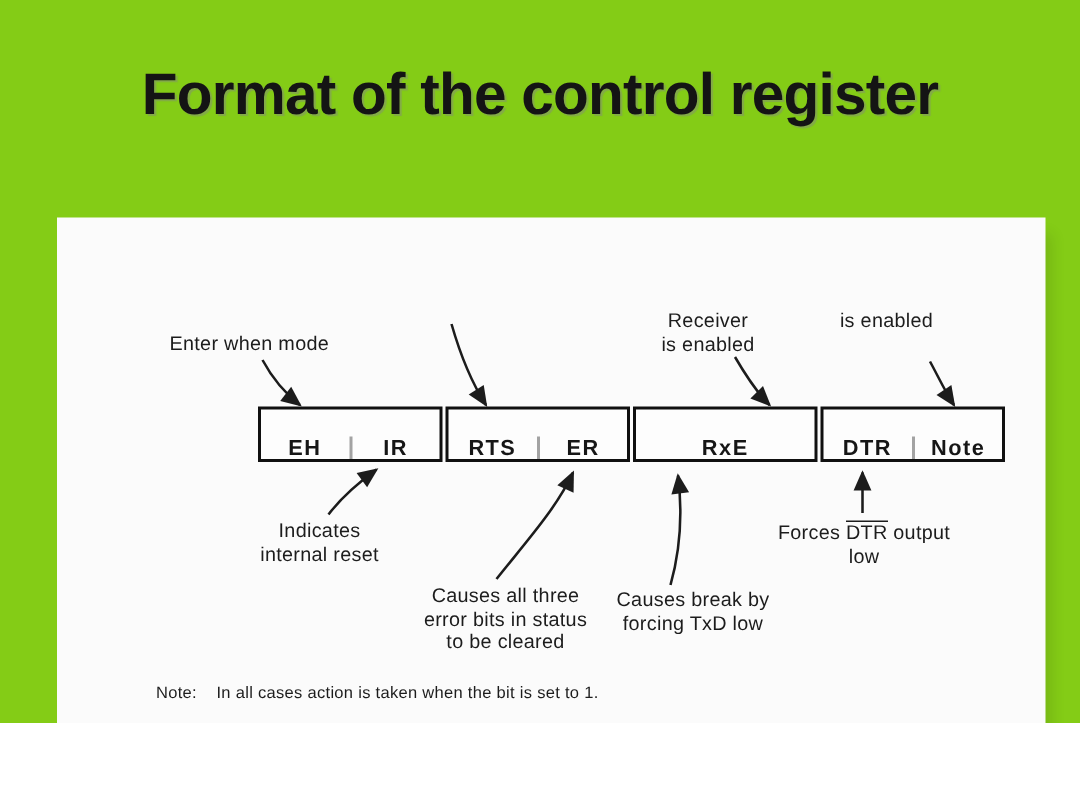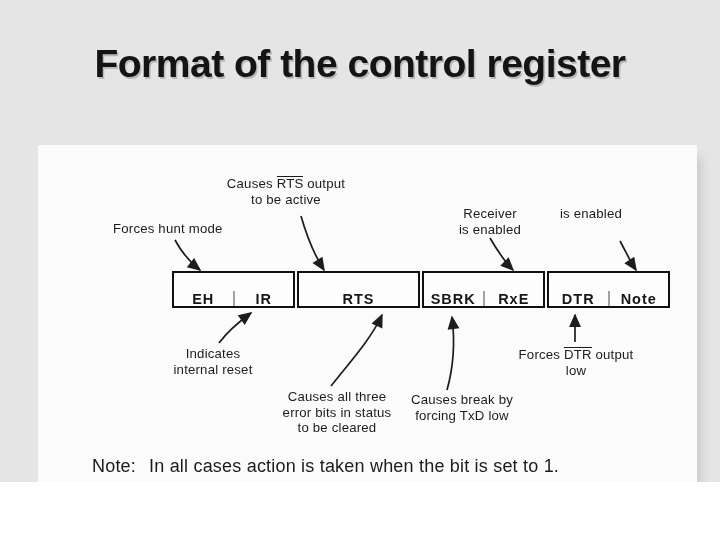--- a/index.html
+++ b/index.html
@@ -1,17 +1,17 @@
 <!DOCTYPE html>
 <html><head>
 <meta charset="utf-8">
 <style>
   html,body{margin:0;padding:0;background:#ffffff;}
   .slide{
-    position:relative;width:720px;height:482px;background:#e5e5e5;
+    position:relative;width:720px;height:482px;background:#84cc16;
     font-family:"Liberation Sans",sans-serif;overflow:hidden;
   }
   .title{
     position:absolute;left:0;top:42px;width:720px;text-align:center;
     font-size:39px;font-weight:bold;color:#141414;letter-spacing:-0.5px;
     text-shadow:1.5px 1.5px 0.5px rgba(130,130,130,0.45);margin:0;
   }
   .fig{
     position:absolute;left:38px;top:145px;width:659px;height:345px;
     background:#fbfbfb;box-shadow:7px 9px 9px -2px rgba(0,0,0,0.10);
@@ -32,69 +32,65 @@
     flex:1;display:flex;border:2.5px solid #101010;background:#fdfdfd;
     box-sizing:border-box;
   }
   .reg-cell{
     flex:1;display:flex;align-items:center;justify-content:center;
     font-size:14.5px;font-weight:bold;letter-spacing:1px;color:#161616;margin-top:18px;
   }
   .reg-cell + .reg-cell{border-left:2px solid #a3a3a3;}
   .arrows{position:absolute;left:0;top:0;pointer-events:none;}
   .note{
-    position:absolute;left:54px;top:311px;font-size:18px;color:#1c1c1c;
+    position:absolute;left:66px;top:311px;font-size:11px;color:#1c1c1c;
     letter-spacing:0.2px;white-space:nowrap;
   }
   .note .note-label{margin-right:13px;}
   
   .ann-rts        {left:148px;top:31px;width:200px;}
   .ann-enter-hunt {left:75px; top:76px;text-align:left;}
-  .ann-receiver   {left:377px;top:61px;width:150px;}
+  .ann-receiver   {left:359px;top:61px;width:150px;}
   .ann-transmitter{left:478px;top:61px;width:150px;}
   .ann-ir         {left:100px;top:201px;width:150px;}
   .ann-er         {left:199px;top:244px;width:200px;}
   .ann-break      {left:334px;top:247px;width:180px;}
   .ann-dtr        {left:438px;top:202px;width:200px;}
 </style>
 </head>
 <body>
 
 <div class="slide">
 
   <h1 class="title">Format of the control register</h1>
 
   <div class="fig">
 
-    <div class="ann ann-rts">
-      <div><span>Causes </span><span class="ov">RTS</span><span> output</span></div>
-      <div>to be active</div>
-    </div>
 
-    <div class="ann ann-enter-hunt">Forces hunt mode</div>
+    <div class="ann ann-enter-hunt">Enter when mode</div>
 
     <div class="ann ann-receiver">
       <div>Receiver</div>
       <div>is enabled</div>
     </div>
 
     <div class="ann ann-transmitter">
       <div>is enabled</div>
     </div>
 
     <div class="reg">
       <div class="reg-group">
         <div class="reg-cell">EH</div>
         <div class="reg-cell">IR</div>
       </div>
       <div class="reg-group">
         <div class="reg-cell">RTS</div>
+        <div class="reg-cell">ER</div>
       </div>
       <div class="reg-group">
-        <div class="reg-cell">SBRK</div>
         <div class="reg-cell">RxE</div>
       </div>
       <div class="reg-group">
         <div class="reg-cell">DTR</div>
         <div class="reg-cell">Note</div>
       </div>
     </div>
 
     <div class="ann ann-er">
       <div>Causes all three</div>

